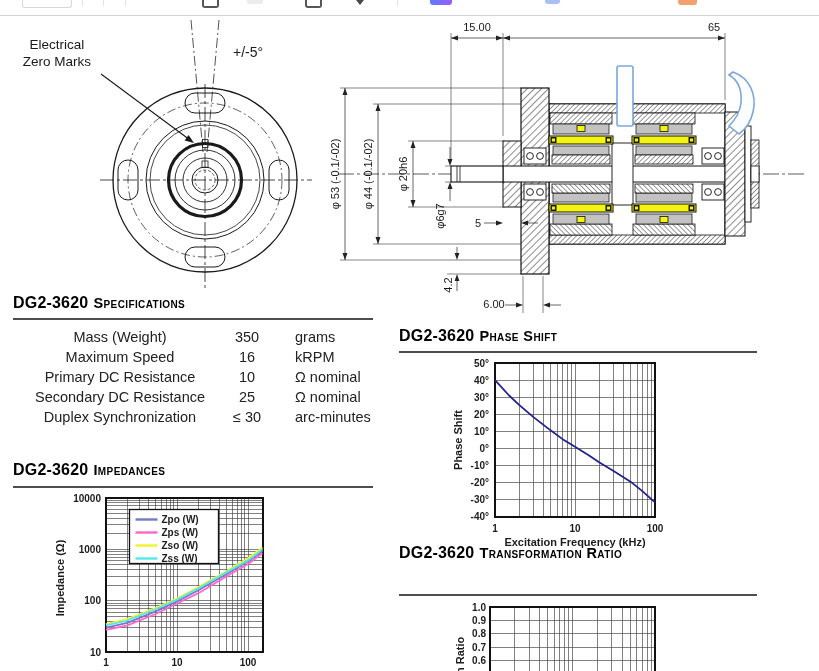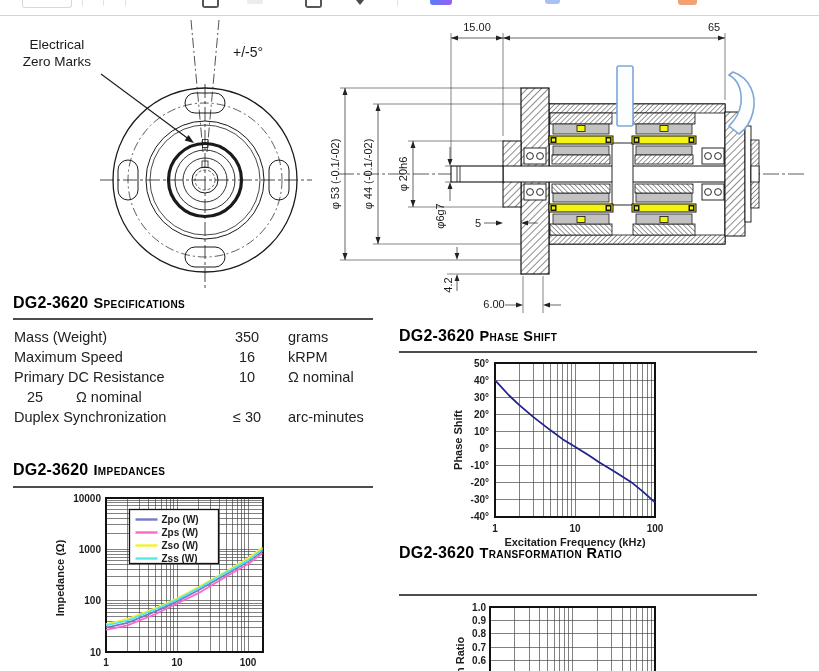--- a/index.html
+++ b/index.html
@@ -15,23 +15,23 @@
   .tb-color{height:5px;border-radius:0 0 3px 3px;}
   .topline{position:absolute;top:15px;left:0;width:819px;height:1px;background:#d4d4d4;}
   
   .sec-head{position:absolute;color:#000000;font-weight:bold;white-space:nowrap;}
   .sec-head .model{font-size:16px;letter-spacing:.2px;}
   .sec-head .rest{font-size:14.5px;font-variant:small-caps;margin-left:5px;letter-spacing:.4px;}
   .rule{position:absolute;height:2px;background:#4d4d4d;}
   
   #spec-table{position:absolute;left:14px;top:327px;width:370px;font-size:14.5px;color:#222;}
   .spec-row{display:flex;height:20px;align-items:center;}
-  .spec-label{width:212px;}
+  .spec-label{width:212px;text-align:center;}
   .spec-value{width:42px;text-align:center;}
-  .spec-unit{margin-left:20px;}
+  .spec-unit{margin-left:27px;}
   
   svg text{font-family:"Liberation Sans",sans-serif;fill:#1a1a1a;}
   .lbltxt{font-size:13.5px;}
   .angtxt{font-size:14px;}
   .dimtxt{font-size:11px;}
   .tick{font-size:10px;font-weight:bold;fill:#1c1c1c;}
   .axlabel{font-size:11px;font-weight:bold;fill:#1c1c1c;}
   .chart{position:absolute;}
 </style>
 </head>
@@ -218,20 +218,21 @@
         <span class="spec-label">Maximum Speed</span>
         <span class="spec-value">16</span>
         <span class="spec-unit">kRPM</span>
       </div>
       <div class="spec-row">
         <span class="spec-label">Primary DC Resistance</span>
         <span class="spec-value">10</span>
         <span class="spec-unit">Ω nominal</span>
       </div>
       <div class="spec-row">
+        <span class="spec-label">Secondary DC Resistance</span>
         <span class="spec-value">25</span>
         <span class="spec-unit">Ω nominal</span>
       </div>
       <div class="spec-row">
         <span class="spec-label">Duplex Synchronization</span>
         <span class="spec-value">≤ 30</span>
         <span class="spec-unit">arc-minutes</span>
       </div>
     </div>
 

